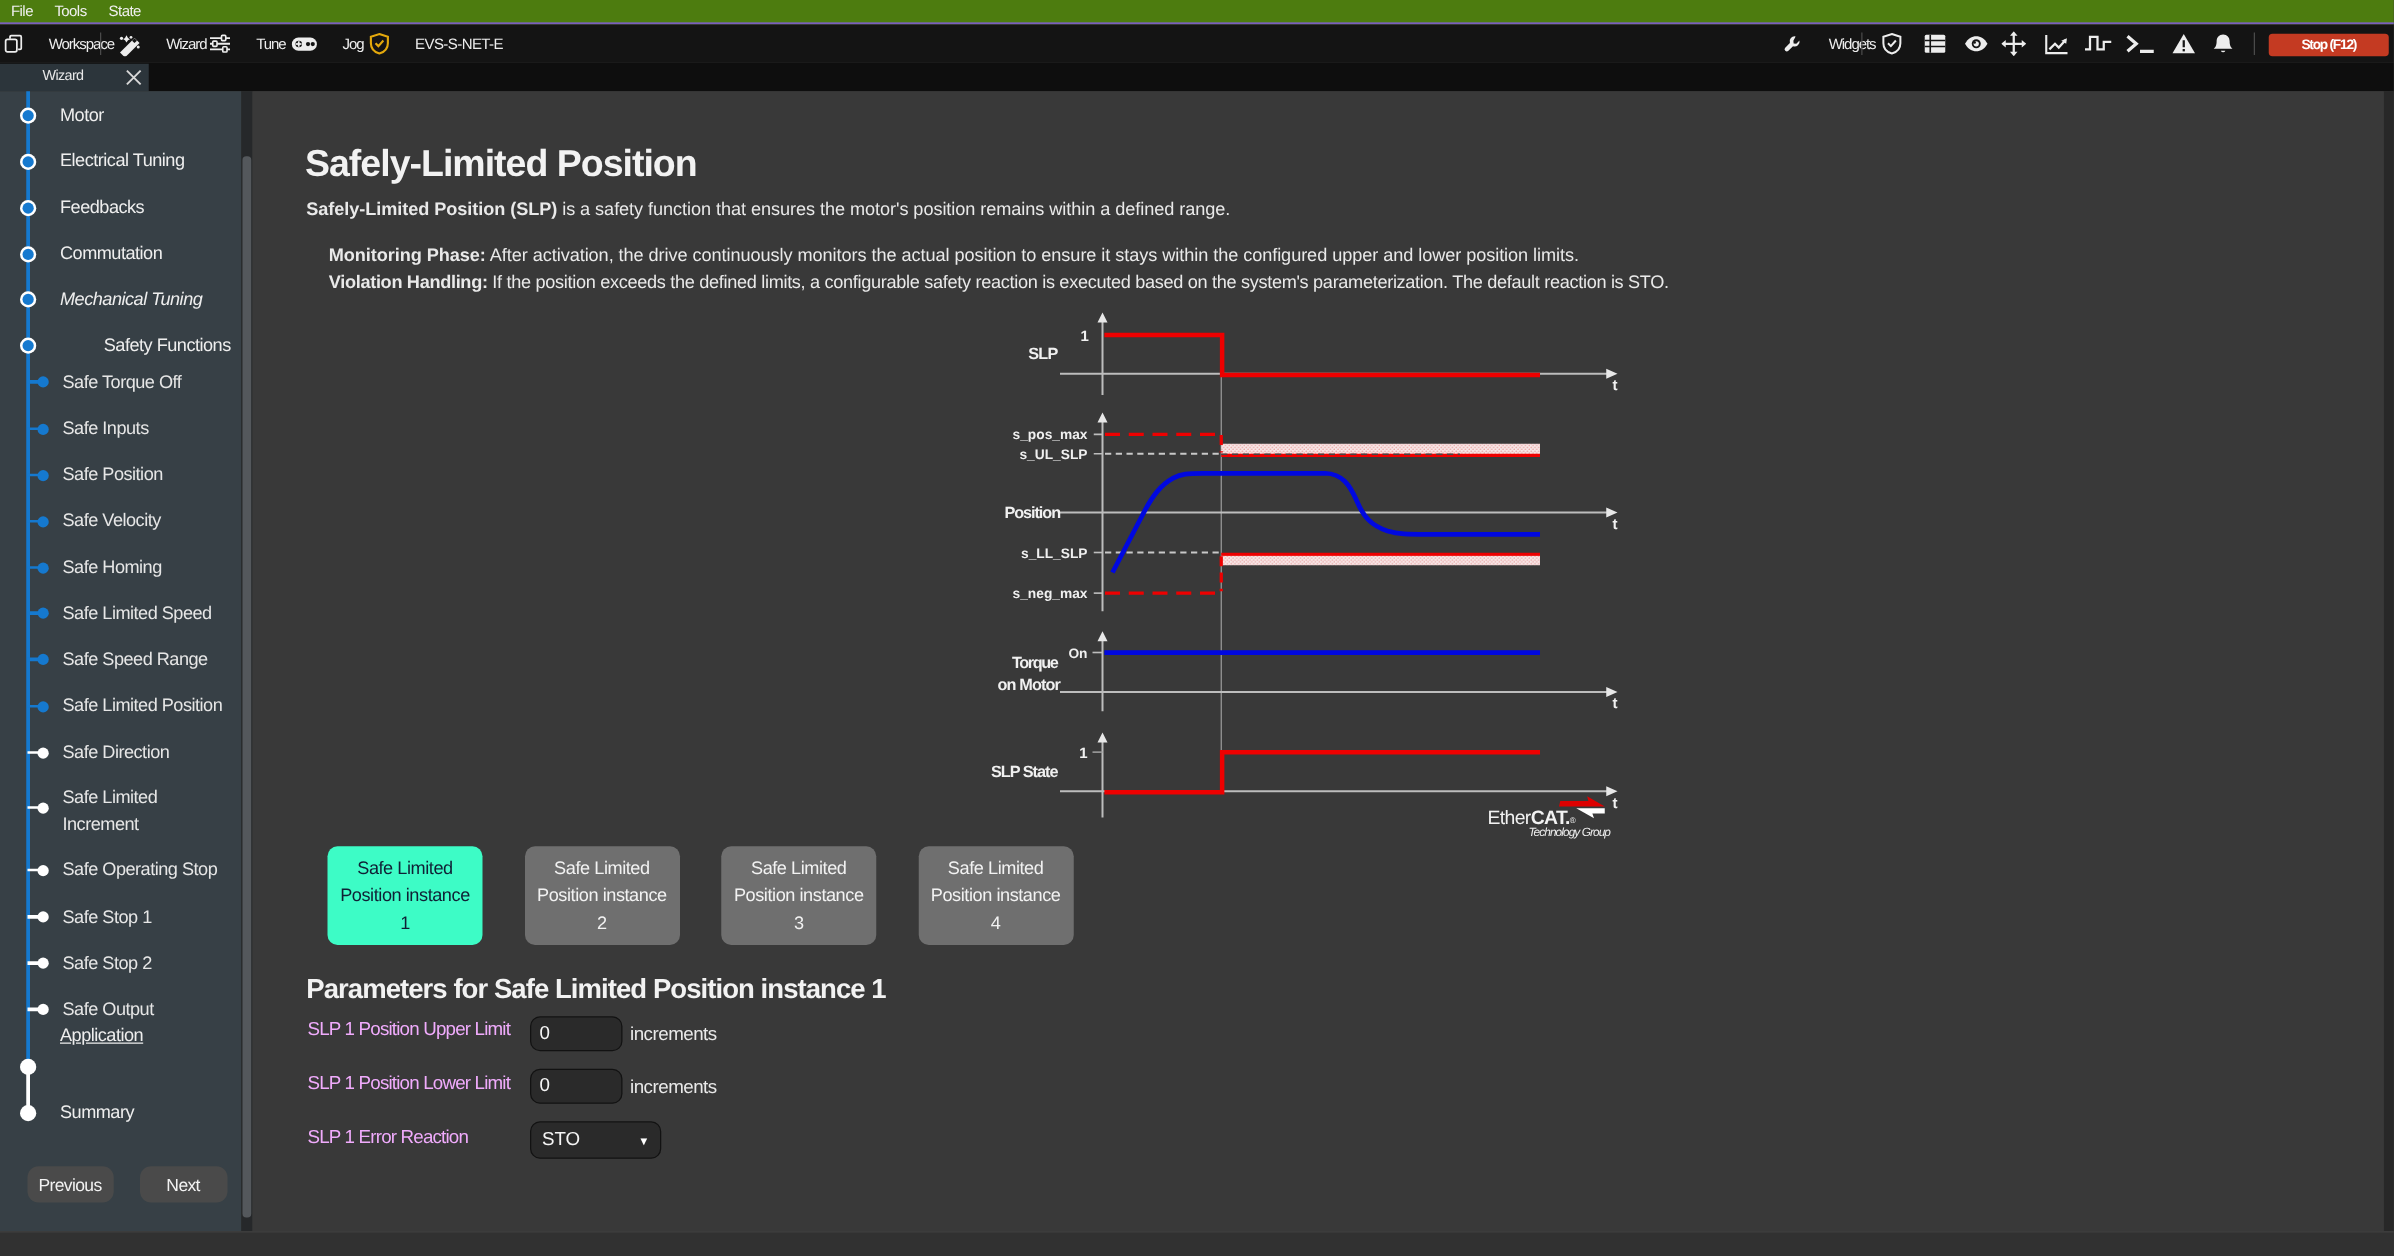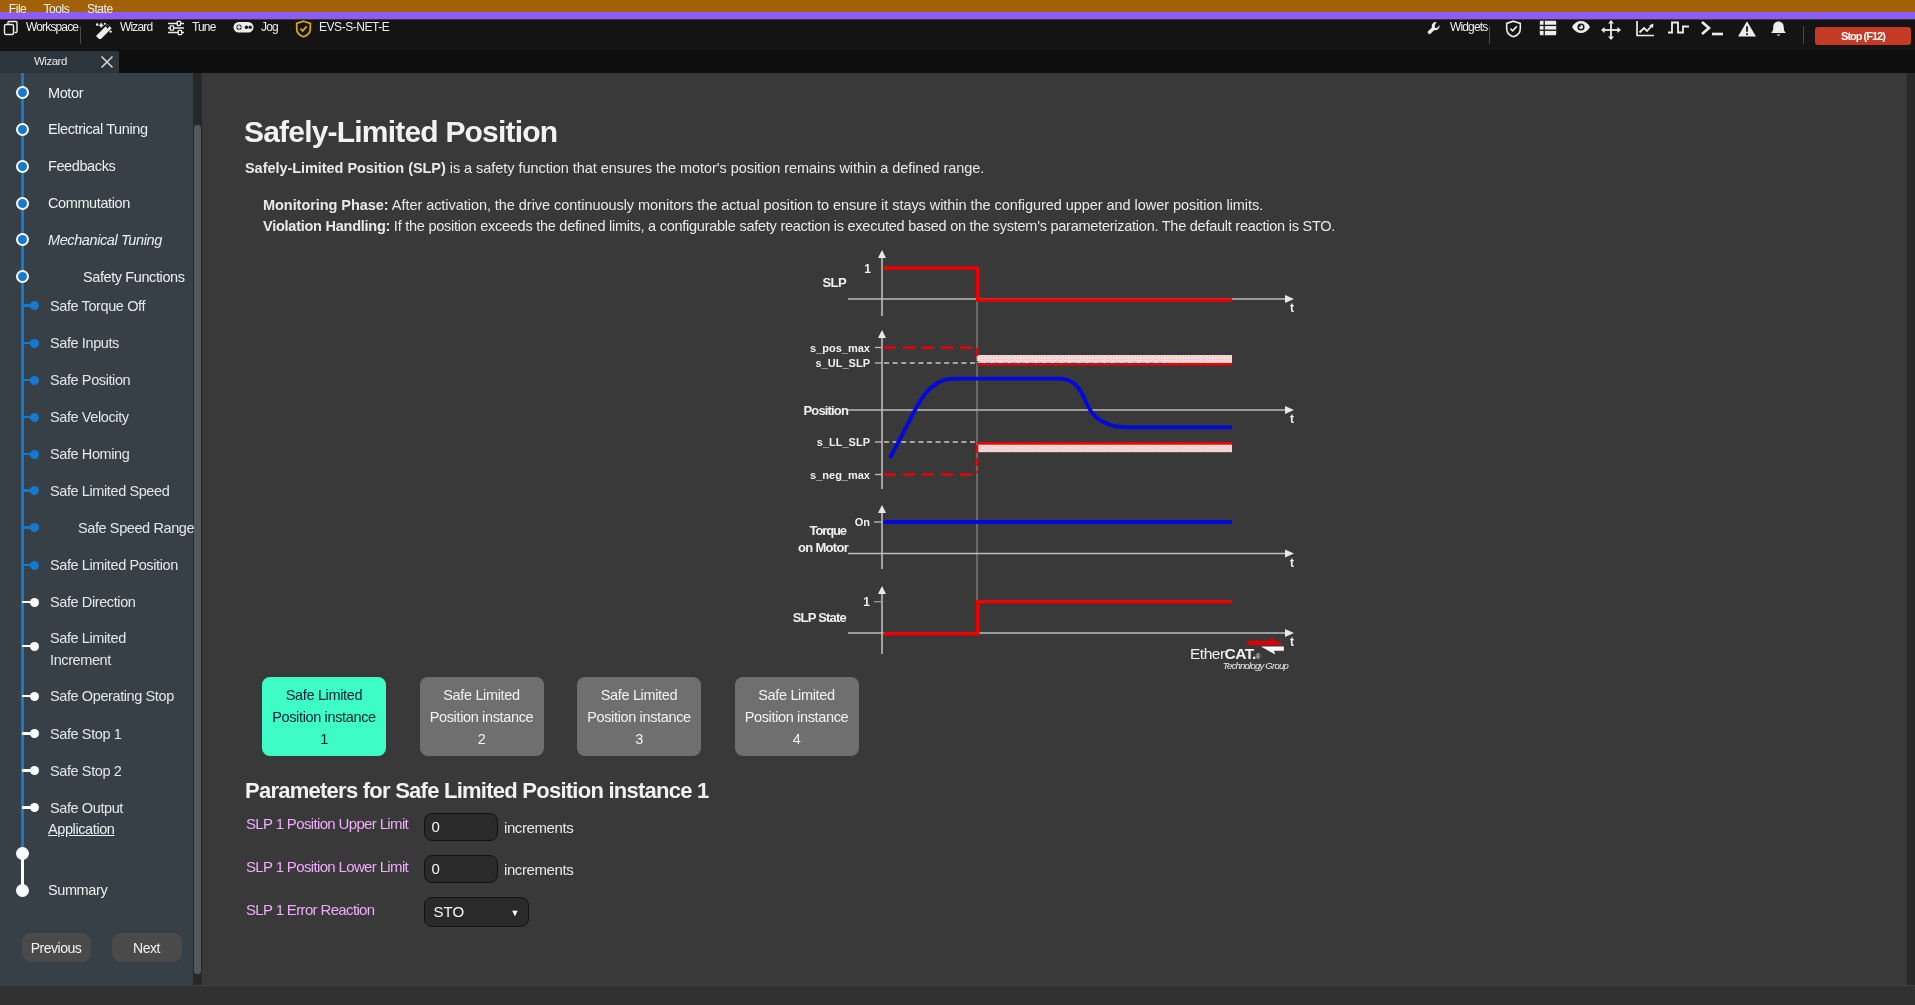--- a/index.html
+++ b/index.html
@@ -1,22 +1,22 @@
 <!DOCTYPE html>
 <html><head>
 <meta charset="utf-8">
 <style>
 * { margin:0; padding:0; box-sizing:border-box; }
 html,body { width:1915px; height:1005px; overflow:hidden; background:#393939;
   font-family:"Liberation Sans", sans-serif; }
-#menubar { position:absolute; left:0; top:0; width:1915px; height:19px; background:#a16207;
-  border-bottom:7px solid #8b5cf6; color:#f0f0f0; font-size:12px; letter-spacing:-0.45px; line-height:19px; }
+#menubar { position:absolute; left:0; top:0; width:1915px; height:19px; background:#4d7c0f;
+  border-bottom:1px solid #8b5cf6; color:#f0f0f0; font-size:12px; letter-spacing:-0.45px; line-height:19px; }
 #menubar span { position:absolute; top:0; }
 #toolbar { position:absolute; left:0; top:20px; width:1915px; height:30px; background:#141414; color:#ededed; font-size:12px; letter-spacing:-0.85px; }
-.tbitem { position:absolute; top:0; height:30px; display:flex; align-items:flex-start; gap:7px; white-space:nowrap; }
+.tbitem { position:absolute; top:0; height:30px; display:flex; align-items:center; gap:20px; white-space:nowrap; }
 .tbsep { position:absolute; top:6px; width:1px; height:18px; background:#4a4a4a; }
 #tabrow { position:absolute; left:0; top:50px; width:1915px; height:23px; background:#0e0e0e; }
 #tab { position:absolute; left:0; top:1px; width:119px; height:22px; background:#2c353b; color:#e8e8e8; font-size:11.5px; letter-spacing:-0.5px; }
 #sidebar { position:absolute; left:0; top:73px; width:193px; height:912px; background:#374046; }
 #sbtrack { position:absolute; left:193px; top:73px; width:9px; height:912px; background:#26282a; }
 #sbthumb { position:absolute; left:194px; top:125px; width:7px; height:849px; background:#54585c; border-radius:3px; }
 #rtrack { position:absolute; left:1907px; top:73px; width:8px; height:912px; background:#282828; }
 #main { position:absolute; left:202px; top:73px; width:1705px; height:912px; background:#393939; color:#e9e9e9; }
 #footer { position:absolute; left:0; top:985px; width:1915px; height:20px; background:#313131; border-top:1px solid #404040; }
 
@@ -246,21 +246,21 @@
 <div class="subdot" style="left:29.5px; top:412.5px; background:#1579cf;"></div>
 <div class="navsub" style="left:50px; top:406px;">Safe Velocity</div>
 <div class="subconn" style="left:22px; top:452.8px; width:9px; background:#1579cf;"></div>
 <div class="subdot" style="left:29.5px; top:449.5px; background:#1579cf;"></div>
 <div class="navsub" style="left:50px; top:443px;">Safe Homing</div>
 <div class="subconn" style="left:22px; top:489.3px; width:9px; background:#1579cf;"></div>
 <div class="subdot" style="left:29.5px; top:486.0px; background:#1579cf;"></div>
 <div class="navsub" style="left:50px; top:479.5px;">Safe Limited Speed</div>
 <div class="subconn" style="left:22px; top:526.3px; width:9px; background:#1579cf;"></div>
 <div class="subdot" style="left:29.5px; top:523.0px; background:#1579cf;"></div>
-<div class="navsub" style="left:50px; top:516.5px;margin-left:28px;">Safe Speed Range</div>
+<div class="navsub" style="left:50px; top:516.5px;">Safe Speed Range</div>
 <div class="subconn" style="left:22px; top:563.8px; width:9px; background:#1579cf;"></div>
 <div class="subdot" style="left:29.5px; top:560.5px; background:#1579cf;"></div>
 <div class="navsub" style="left:50px; top:554px;">Safe Limited Position</div>
 <div class="subconn" style="left:22px; top:600.8px; width:9px; background:#ffffff;"></div>
 <div class="subdot" style="left:29.5px; top:597.5px; background:#ffffff;"></div>
 <div class="navsub" style="left:50px; top:591px;">Safe Direction</div>
 <div class="subconn" style="left:22px; top:644.8px; width:9px; background:#ffffff;"></div>
 <div class="subdot" style="left:29.5px; top:641.5px; background:#ffffff;"></div>
 <div class="navsub" style="left:50px; top:626.5px;">Safe Limited<br>Increment</div>
 <div class="subconn" style="left:22px; top:694.8px; width:9px; background:#ffffff;"></div>

